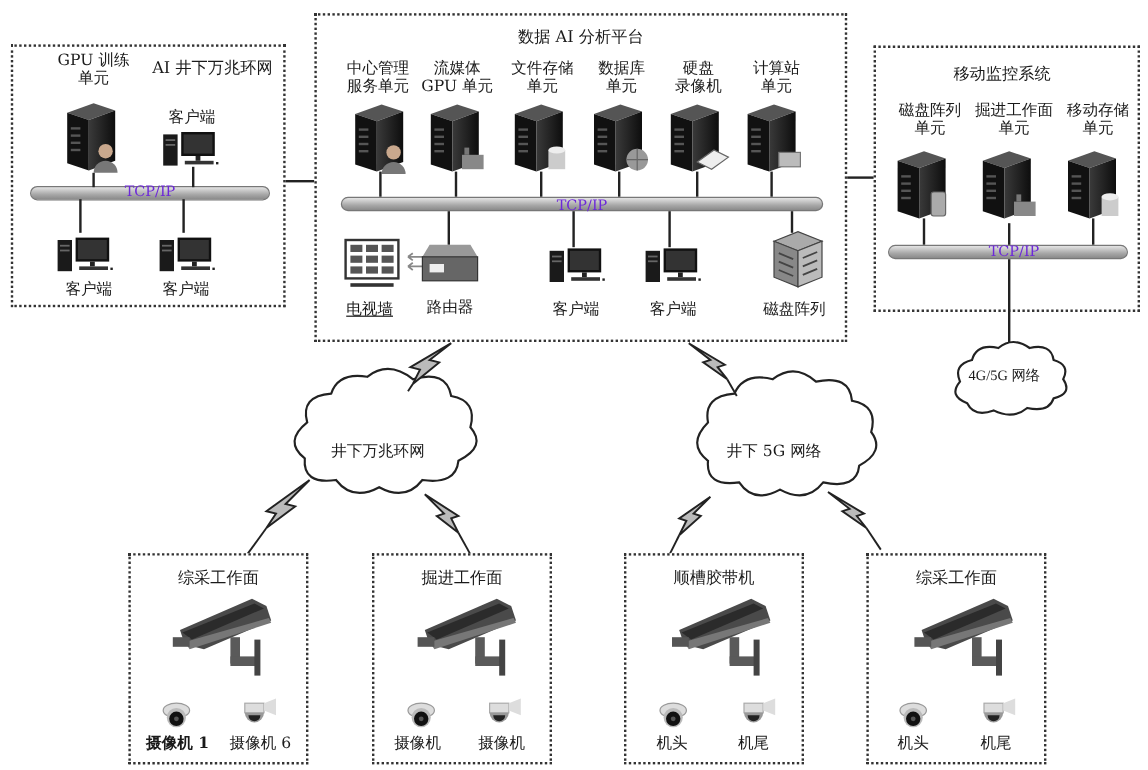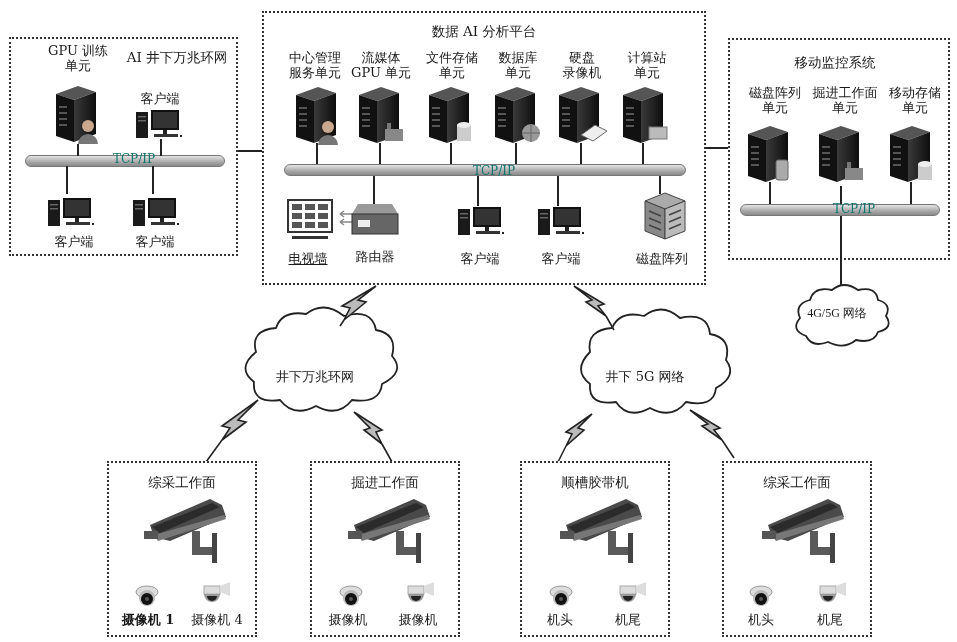--- a/index.html
+++ b/index.html
@@ -1,21 +1,21 @@
 <!DOCTYPE html>
 <html><head>
 <meta charset="utf-8">
 <style>
   html,body{margin:0;padding:0;background:#fff;}
   body{width:957px;height:642px;position:relative;overflow:hidden;font-family:"DejaVu Serif","Liberation Serif",serif;color:#1a1a1a;}
   .box{position:absolute;border:2px dotted #333;background:#fff;box-sizing:border-box;}
   .lbl{position:absolute;font-size:13px;text-align:center;line-height:15px;white-space:pre-line;color:#1a1a1a;}
   .title{font-size:13.5px;}
   .bus{position:absolute;height:12px;border-radius:6px;background:linear-gradient(#e4e4e4,#a8a8a8 60%,#8a8a8a);border:1px solid #777;box-sizing:border-box;}
-  .buslabel{position:absolute;font-size:12px;line-height:12px;text-align:right;color:#0f766e;}
+  .buslabel{position:absolute;font-size:12px;line-height:12px;text-align:center;color:#6d28d9;}
   .vline{position:absolute;width:2px;background:#222;}
   .hline{position:absolute;height:2px;background:#222;}
   svg.ico{position:absolute;overflow:visible;}
   svg.ov{position:absolute;left:0;top:0;}
 </style>
 </head>
 <body>
 
 <svg width="0" height="0" style="position:absolute">
   <defs>
@@ -307,19 +307,19 @@
     <use href="#ptz"></use>
   </svg>
 <svg class="ico" style="left:749px;top:582px;" width="26" height="26">
     <use href="#dome"></use>
   </svg>
 <svg class="ico" style="left:816px;top:582px;" width="32" height="26">
     <use href="#ptz"></use>
   </svg>
 
 <div class="lbl" style="left:116px;top:612px;width:64px;font-weight:bold;">摄像机 1</div>
-<div class="lbl" style="left:185px;top:612px;width:64px;">摄像机 4</div>
+<div class="lbl" style="left:185px;top:612px;width:64px;">摄像机 6</div>
 <div class="lbl" style="left:320px;top:612px;width:56px;">摄像机</div>
 <div class="lbl" style="left:390px;top:612px;width:56px;">摄像机</div>
 <div class="lbl" style="left:540px;top:612px;width:40px;">机头</div>
 <div class="lbl" style="left:608px;top:612px;width:40px;">机尾</div>
 <div class="lbl" style="left:741px;top:612px;width:40px;">机头</div>
 <div class="lbl" style="left:810px;top:612px;width:40px;">机尾</div>
 
 </body></html>

